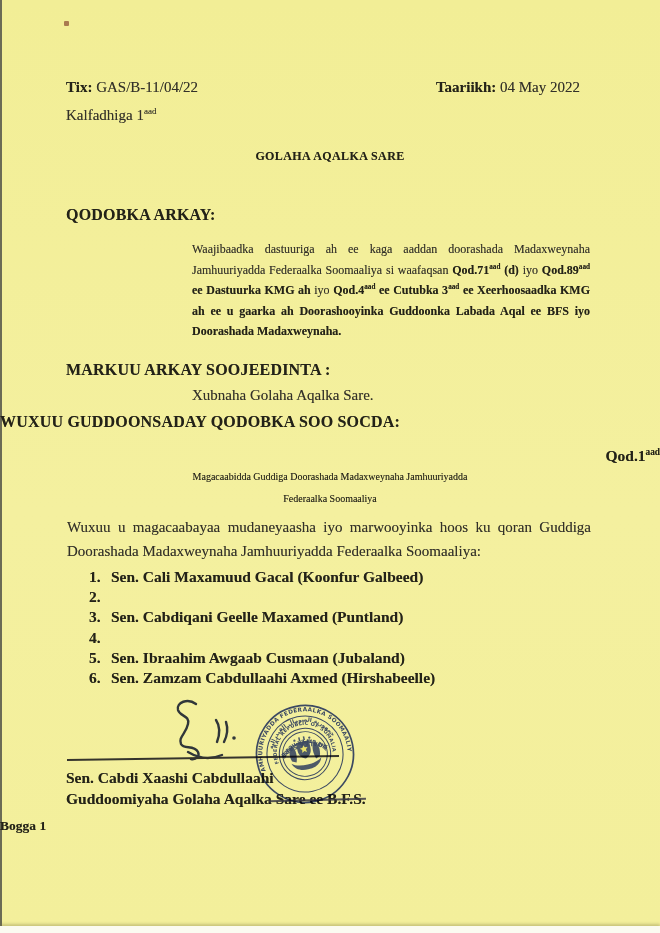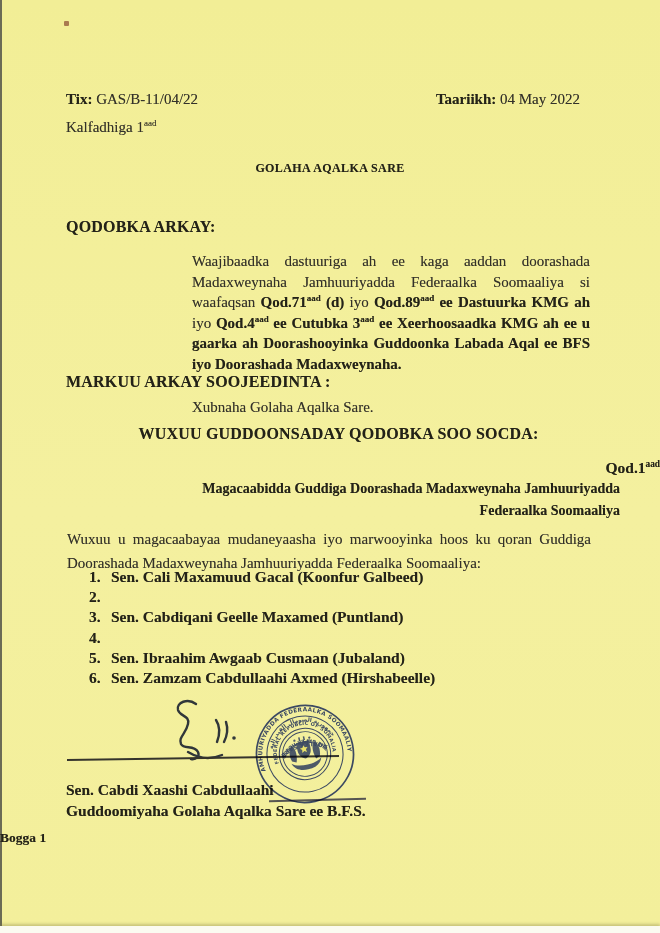--- a/index.html
+++ b/index.html
@@ -8,32 +8,32 @@
     position:relative;width:660px;height:933px;overflow:hidden;
     background:linear-gradient(180deg,#f2ee96 0%,#f4f09f 55%,#f3ef9b 100%);
     color:#33312a;
   }
   .edge-left{position:absolute;left:0;top:0;bottom:0;width:2px;background:#6b6b55;}
   .edge-bottom{position:absolute;left:0;right:0;bottom:0;height:7px;background:#fbfbf1;box-shadow:0 -2px 3px rgba(120,115,60,.35);}
   .ink-dot{position:absolute;left:64px;top:21px;width:5px;height:5px;background:#8a4a30;opacity:.7;border-radius:1px;}
   .abs{position:absolute;}
   .b{font-weight:bold;color:#232218;}
   .sup{font-size:60%;vertical-align:super;line-height:0;}
-  .soft{text-shadow:0 0 .4px rgba(45,42,28,.45);margin-top:12px;}
+  .soft{text-shadow:0 0 .4px rgba(45,42,28,.45);}
   .header-row{left:66px;right:80px;top:79px;display:flex;justify-content:space-between;font-size:15px;}
   .session-line{left:66px;top:107px;font-size:15px;}
   .org-title{left:0;right:0;top:149px;text-align:center;font-size:12px;font-weight:bold;letter-spacing:.4px;color:#232218;}
   .h-sec{font-size:16px;font-weight:bold;color:#232218;letter-spacing:.2px;}
   .h-markuu{left:66px;top:206px;}
-  .para1{left:192px;width:398px;top:239px;font-size:15px;line-height:20.6px;text-align:justify;}
+  .para1{left:192px;width:398px;top:239px;font-size:12px;line-height:20.6px;text-align:justify;}
   .h-sooj{left:66px;top:361px;}
   .xubnaha{left:192px;width:398px;top:387px;text-align:left;font-size:15px;}
-  .h-wuxuu{left:0;right:0;top:413px;text-align:center;padding-left:17px;}
+  .h-wuxuu{left:0;right:0;top:413px;}
   .qod1{left:0;right:0;top:447px;text-align:right;font-size:15.5px;font-weight:bold;color:#232218;}
-  .article-title{left:40px;right:40px;top:466px;text-align:right;font-size:14px;font-weight:bold;line-height:22px;color:#232218;}
+  .article-title{left:40px;right:40px;top:466px;text-align:center;font-size:10px;font-weight:normal;line-height:22px;color:#232218;}
   .para2{left:67px;width:524px;top:516px;font-size:15px;line-height:23.5px;text-align:justify;}
   ol.members{left:89px;top:568px;margin:0;padding:0;list-style:none;font-size:15.5px;font-weight:bold;color:#232218;}
   ol.members li{display:flex;height:20.2px;align-items:baseline;}
   ol.members .num{width:22px;flex:0 0 22px;}
   .sig-line{left:67px;top:757px;width:272px;height:2px;background:#35342c;transform:rotate(-.8deg);}
   .sig-name{left:66px;top:769px;font-size:15.5px;font-weight:bold;color:#232218;}
   .sig-title{left:66px;top:790px;font-size:15.5px;font-weight:bold;color:#232218;}
   .pen-strike{left:269px;top:799px;width:97px;height:2px;background:#3a3944;transform:rotate(-1.5deg);opacity:.85;}
   .bogga{left:0;right:70px;top:818px;text-align:left;font-size:13.5px;font-weight:bold;color:#232218;}
   .sig-svg{left:150px;top:690px;width:120px;height:80px;}

